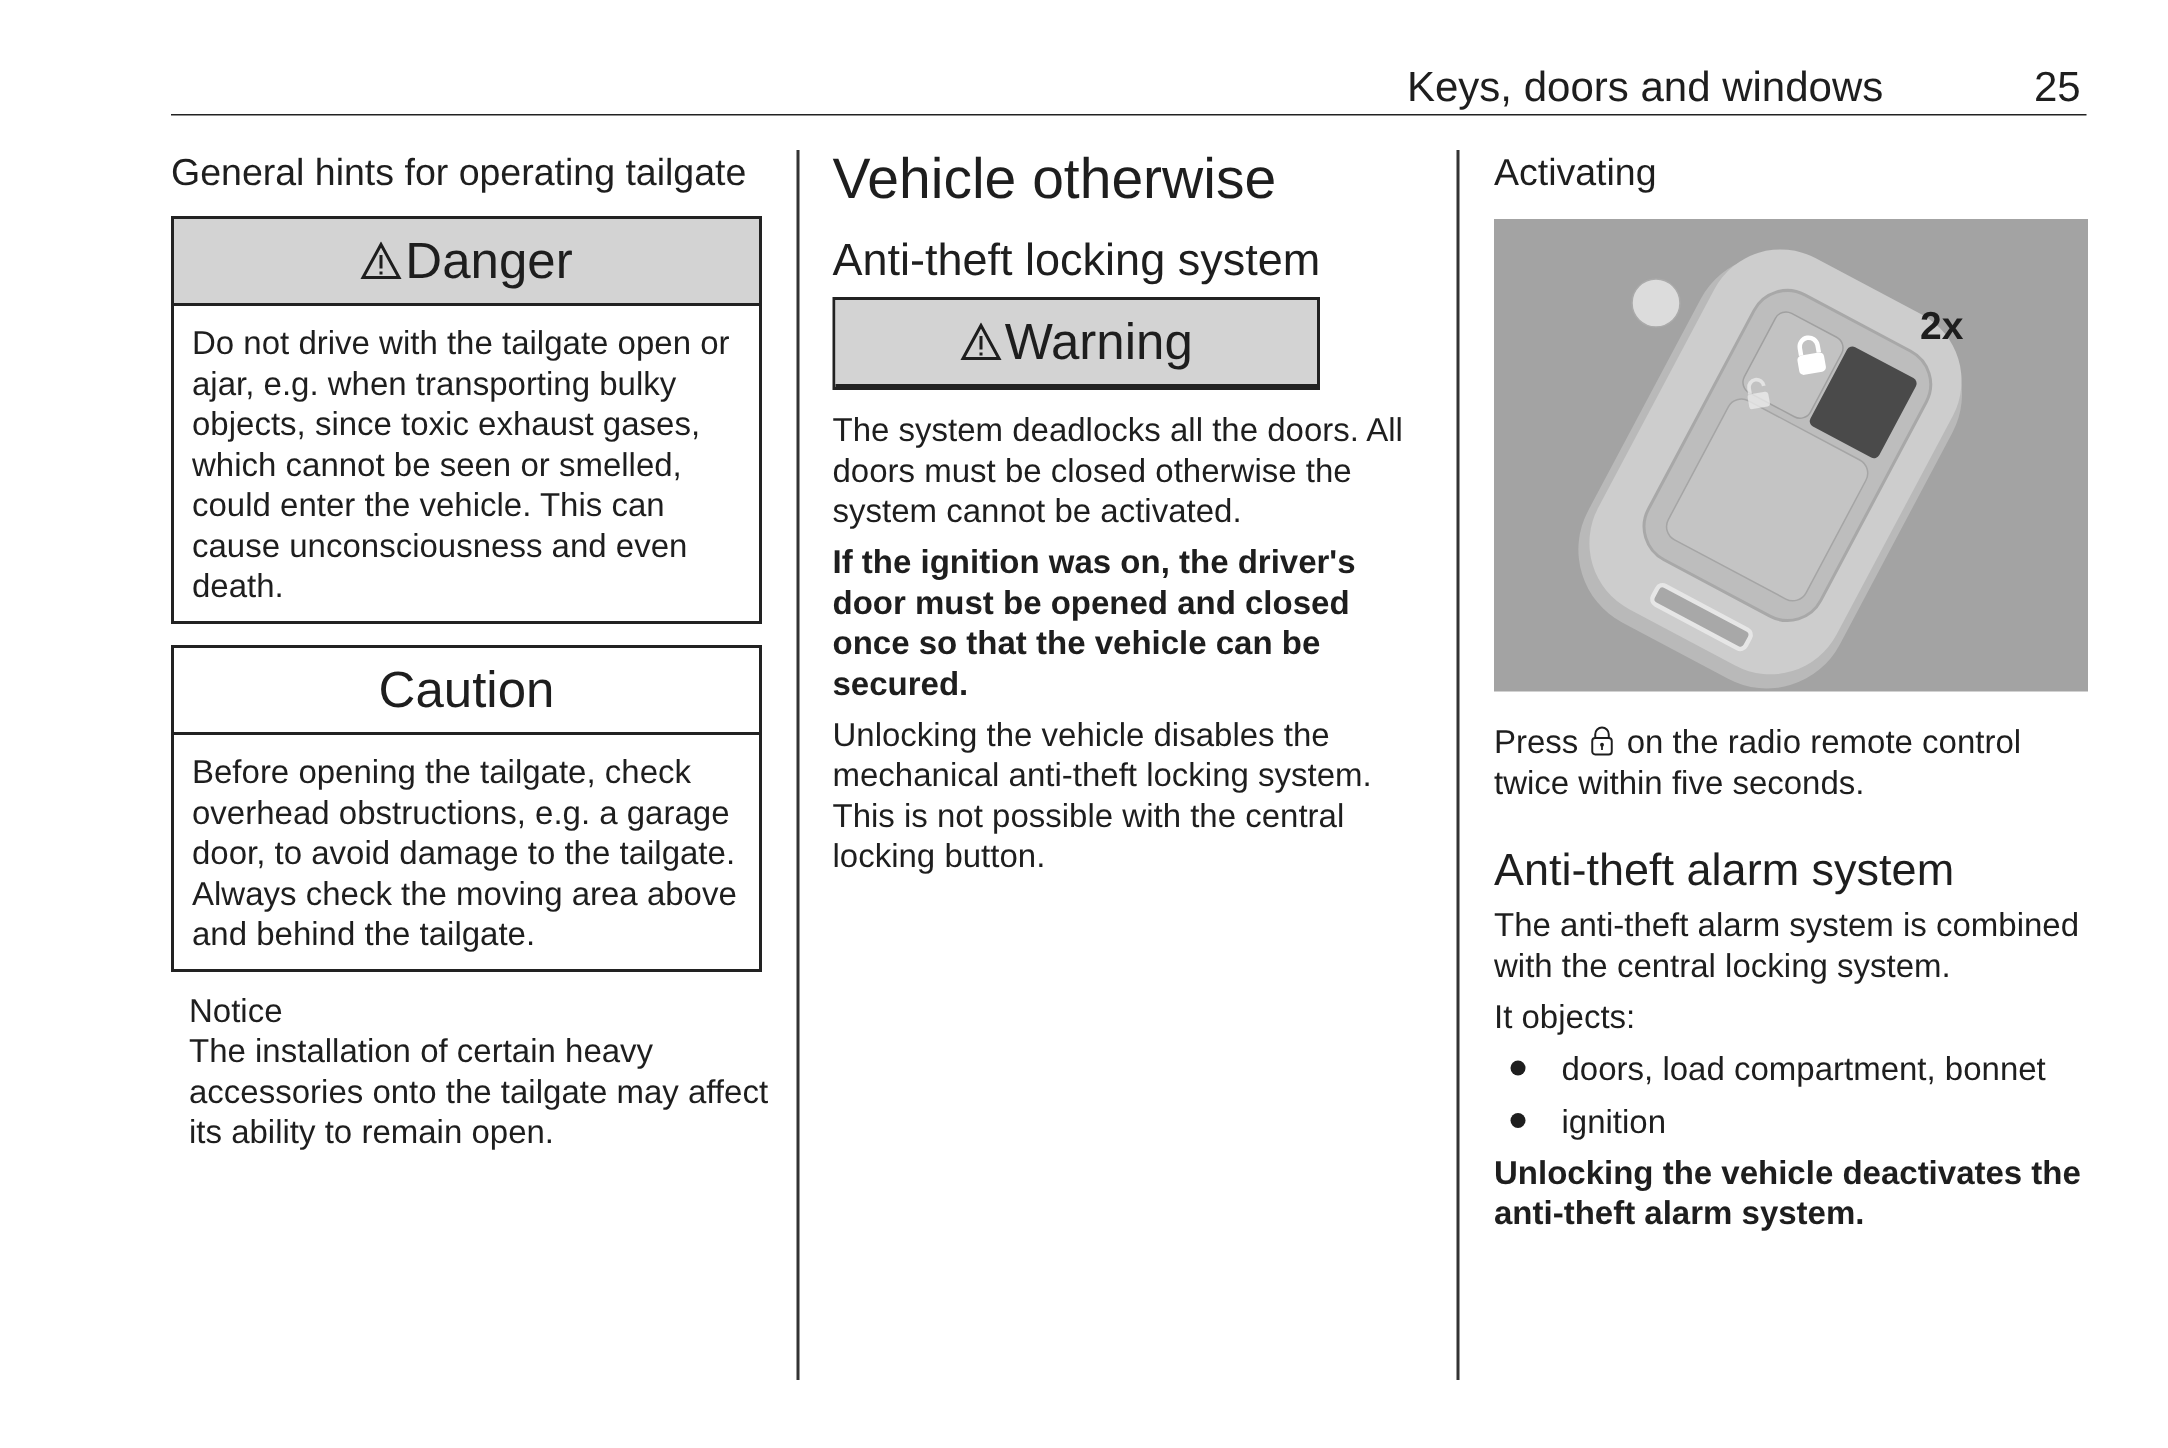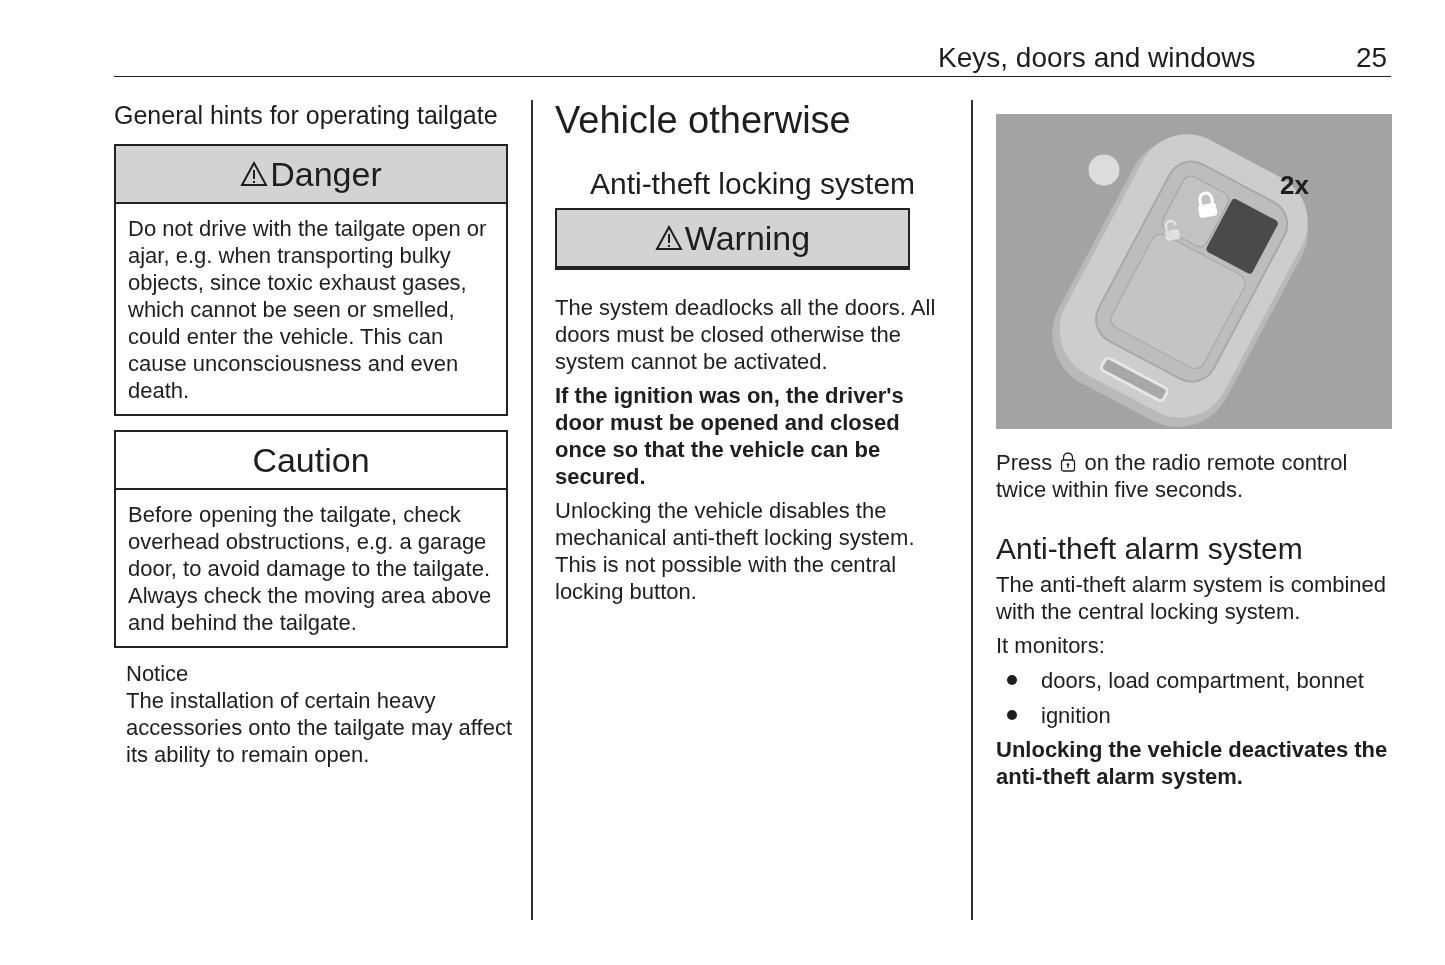--- a/index.html
+++ b/index.html
@@ -74,39 +74,40 @@
   </div>
 
   <div style="margin-top:12px; padding-left:12px;">
     <p>Notice</p>
     <p>The installation of certain heavy accessories onto the tailgate may affect its ability to remain open.</p>
   </div>
 </div>
 
 <div class="col col2">
   <h1 class="h-main">Vehicle otherwise</h1>
-  <h2 class="h-sec" style="margin-top:24px;text-align:center;">Anti-theft locking system</h2>
+  <h2 class="h-sec" style="margin-top:14px;">Anti-theft locking system</h2>
 
-  <div class="box" style="margin-top:6px; width:355px;">
+  <div class="box" style="margin-top:6px; width:325px;">
     <div class="box-head grey">
       <svg class="tri" viewBox="0 0 28 26">
         <path d="M14 2 L26 24 L2 24 Z" fill="none" stroke="#1e1e1e" stroke-width="2"></path>
         <rect x="13" y="9" width="2" height="9" fill="#1e1e1e"></rect>
         <rect x="13" y="20" width="2" height="2" fill="#1e1e1e"></rect>
       </svg>
       <span>Warning</span>
     </div>
   </div>
 
-  <p style="margin-top:24px;">The system deadlocks all the doors. All doors must be closed otherwise the system cannot be activated.</p>
+  <p style="margin-top:13px;">The system deadlocks all the doors. All doors must be closed otherwise the system cannot be activated.</p>
   <p style="margin-top:7px;font-weight:bold;">If the ignition was on, the driver's door must be opened and closed once so that the vehicle can be secured.</p>
   <p style="margin-top:7px;">Unlocking the vehicle disables the mechanical anti-theft locking system. This is not possible with the central locking button.</p>
 </div>
 
 <div class="col col3">
+  <h3 class="h-sub" style="padding-top:2px;">Activating</h3>
 
   <div class="fob" style="margin-top:16px;">
     <svg width="396" height="315" viewBox="0 0 396 315">
 
       <g transform="rotate(28 200 160)">
         <rect x="95" y="40" width="190" height="270" rx="55" fill="#b9b9b9"></rect>
         <rect x="100" y="35" width="180" height="265" rx="50" fill="#cdcdcd"></rect>
         <rect x="130" y="60" width="130" height="200" rx="25" fill="#bdbdbd" stroke="#a8a8a8" stroke-width="2"></rect>
 
         <rect x="145" y="75" width="50" height="60" rx="8" fill="#c2c2c2" stroke="#a0a0a0" stroke-width="1"></rect>
@@ -137,21 +138,21 @@
       <path d="M3.5 8 V5.5 a4.5 4.5 0 0 1 9 0 V8" fill="none" stroke="#1e1e1e" stroke-width="1.3"></path>
       <rect x="1.5" y="8" width="13" height="11" rx="2" fill="none" stroke="#1e1e1e" stroke-width="1.3"></rect>
       <circle cx="8" cy="12.5" r="1.3" fill="#1e1e1e"></circle>
       <rect x="7.4" y="13" width="1.2" height="3" fill="#1e1e1e"></rect>
     </svg>
     <span>on the radio remote control twice within five seconds.</span>
   </p>
 
   <h2 class="h-sec" style="margin-top:28px;">Anti-theft alarm system</h2>
   <p style="margin-top:4px;">The anti-theft alarm system is combined with the central locking system.</p>
-  <p style="margin-top:7px;">It monitors:</p>
+  <p style="margin-top:7px;">It objects:</p>
   <ul class="bullets">
     <li>
       <span class="dot"></span>
       <span>doors, load compartment, bonnet</span>
     </li>
     <li>
       <span class="dot"></span>
       <span>ignition</span>
     </li>
   </ul>

